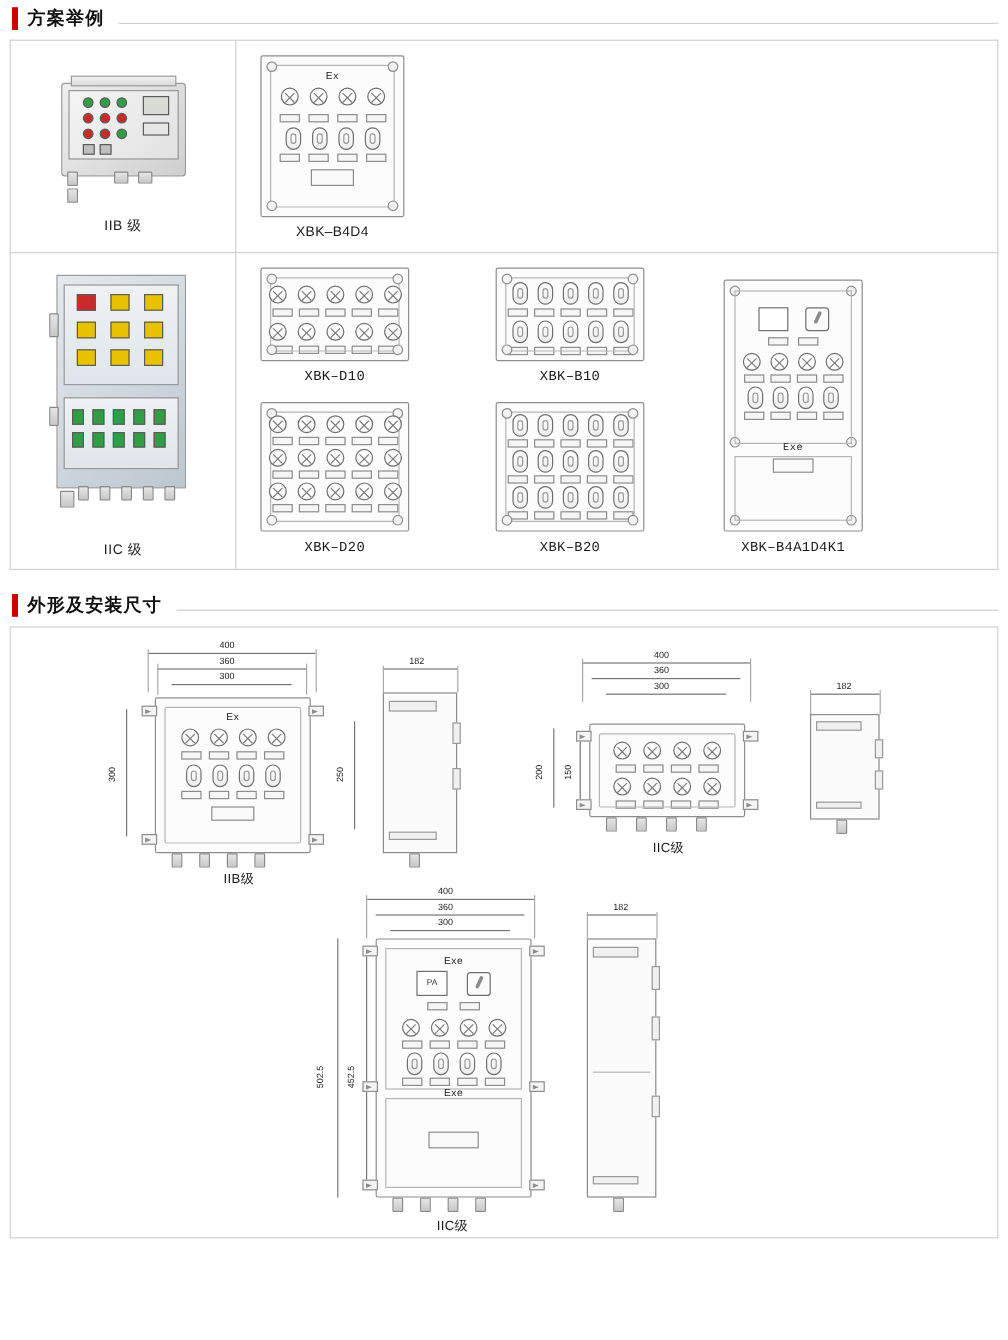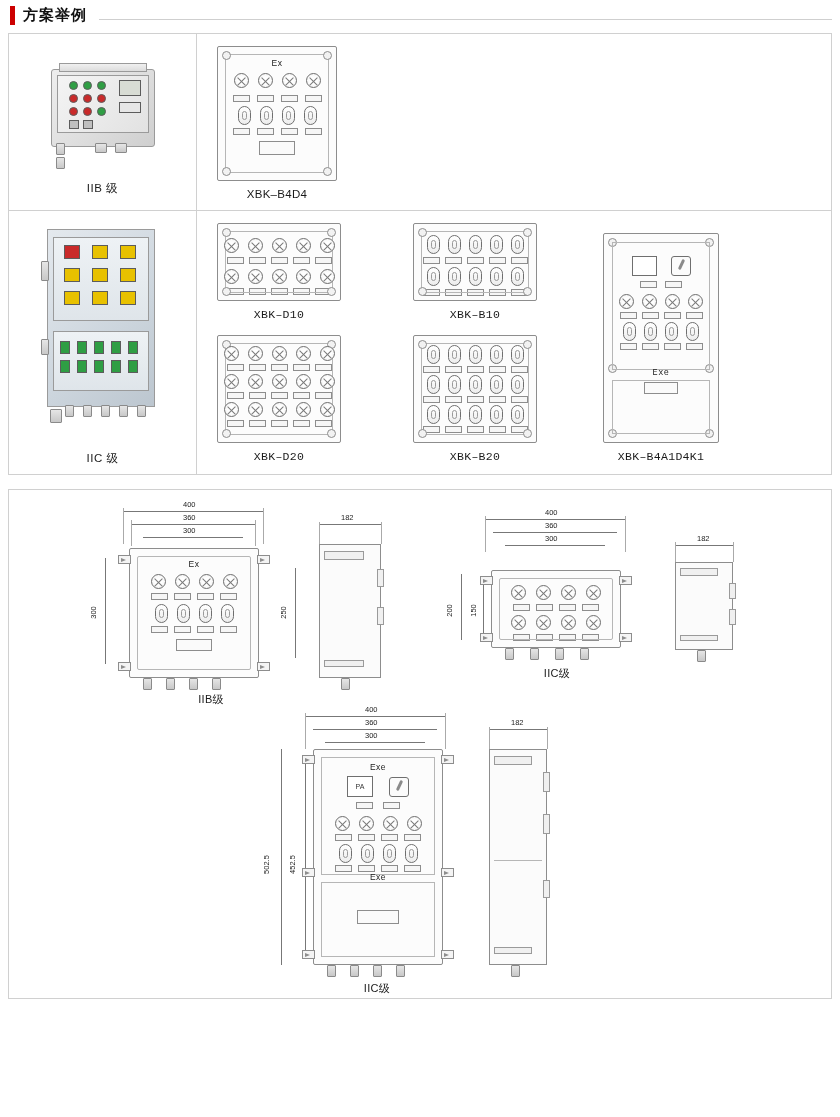--- a/index.html
+++ b/index.html
@@ -642,20 +642,25 @@
                 <div class="nameplate" style="width:34px; height:12px;"></div>
               </div>
             </div>
             <div class="cap">XBK–B4A1D4K1</div>
           </div>
         </div>
       </div>
     </div>
   </div>
 
+  <div class="section-head">
+    <div class="bar"></div>
+    <div class="title">外形及安装尺寸</div>
+    <div class="rule"></div>
+  </div>
 
   <div class="dims">
 
     <div class="dim-block" style="left:82px; top:10px; width:330px; height:205px;">
 
       <div class="dnum" style="left:92px; top:0px;">400</div>
       <div class="dline h" style="left:32px; top:11px; width:140px;"></div>
       <div class="dnum" style="left:92px; top:13px;">360</div>
       <div class="dline h" style="left:40px; top:24px; width:124px;"></div>
       <div class="dnum" style="left:92px; top:26px;">300</div>
@@ -706,21 +711,21 @@
           <div class="nameplate" style="width:36px; height:12px;"></div>
         </div>
       </div>
 
       <div style="position:absolute; left:52px; top:178px; display:flex; gap:14px;">
         <div class="gland"></div>
         <div class="gland"></div>
         <div class="gland"></div>
         <div class="gland"></div>
       </div>
-      <div class="dimcap" style="left:82px; top:192px; width:76px;">IIB级</div>
+      <div class="dimcap" style="left:70px; top:192px; width:76px;">IIB级</div>
 
       <div class="dnum" style="left:250px; top:13px;">182</div>
       <div class="dline h" style="left:228px; top:24px; width:62px;"></div>
       <div class="ext v" style="left:228px; top:22px; height:22px;"></div>
       <div class="ext v" style="left:290px; top:22px; height:22px;"></div>
       <div class="side-box" style="position:absolute; left:228px; top:44px; width:62px; height:134px;">
         <div class="side-port" style="left:4px; top:6px; right:16px; height:9px;"></div>
         <div class="side-port" style="right:-4px; top:24px; width:7px; height:18px;"></div>
         <div class="side-port" style="right:-4px; top:62px; width:7px; height:18px;"></div>
         <div class="side-port" style="left:4px; bottom:10px; right:16px; height:7px;"></div>

